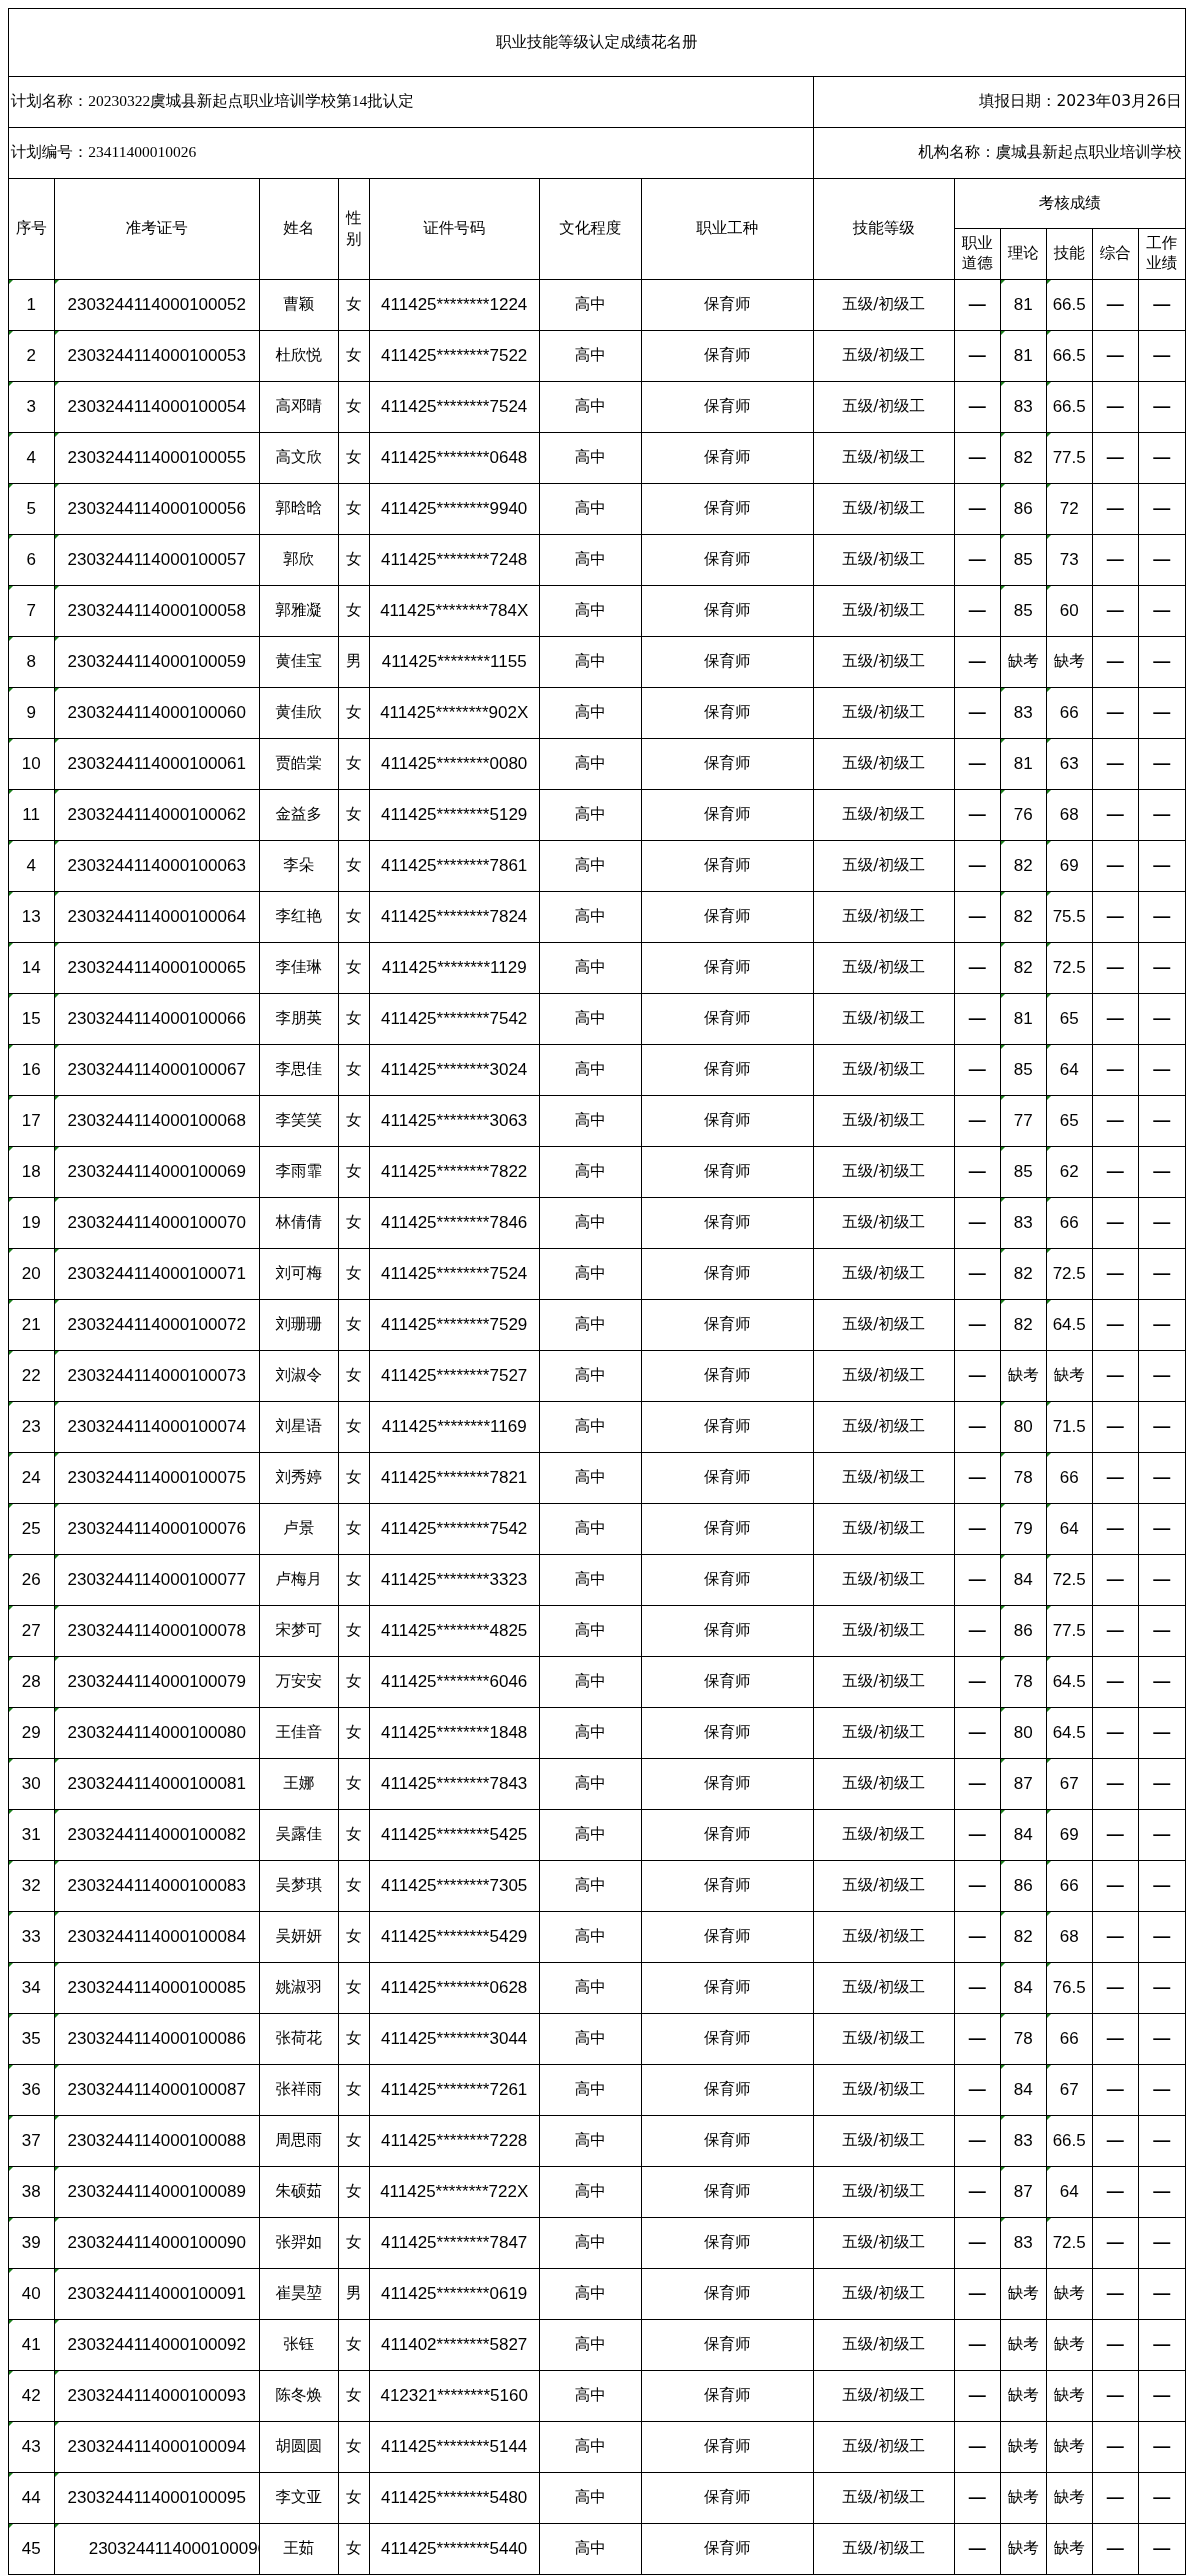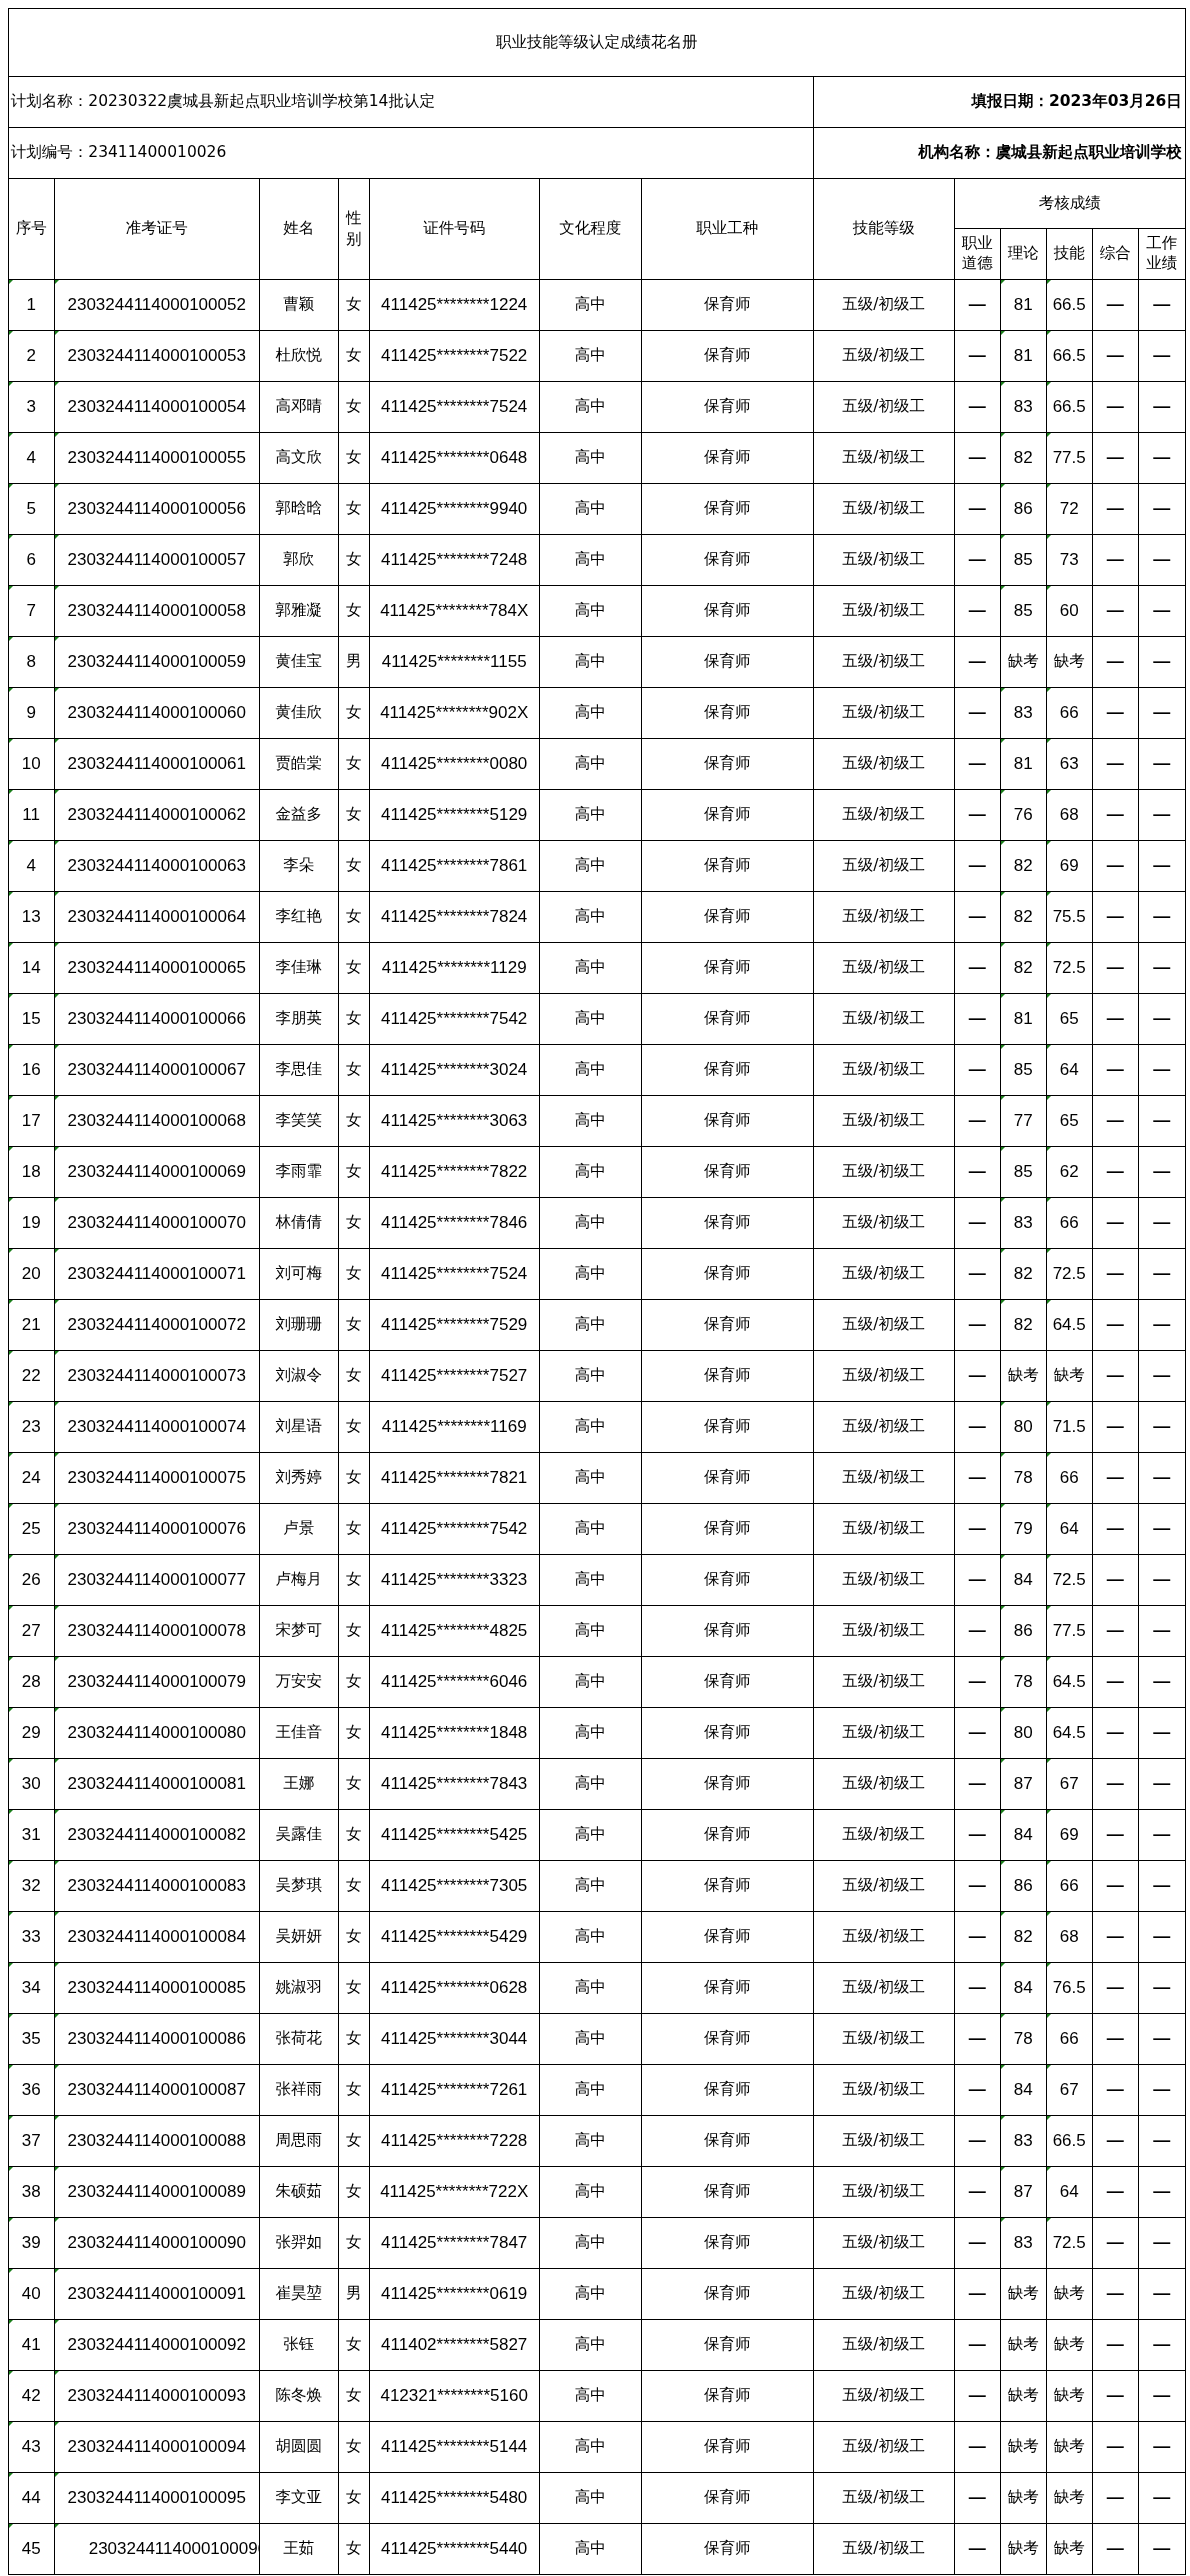--- a/index.html
+++ b/index.html
@@ -4,22 +4,22 @@
 <style>
   html, body { margin: 0; padding: 0; background: #ffffff; }
   body { width: 1190px; height: 2609px; position: relative; overflow: hidden;
          font-family: "Liberation Sans", "DejaVu Sans", sans-serif; color: #000; }
   table.sheet { position: absolute; left: 7.7px; top: 7.7px; border-collapse: collapse;
                 table-layout: fixed; width: 1178px; }
   table.sheet td { border: 1px solid #000; padding: 0; text-align: center; vertical-align: middle;
                    position: relative; overflow: hidden; }
   .title-cell { height: 67px; font-family: "DejaVu Sans", sans-serif; font-size: 15.5px; }
   .meta-cell { height: 50px; font-size: 15.5px; font-family: "DejaVu Sans", sans-serif; }
-  .meta-left { text-align: left !important; padding-left: 2.1px !important; border-right-width: 0.5px !important; }
-  .meta-right { text-align: right !important; padding-right: 3.1px !important; border-left-width: 0.5px !important; font-weight: bold; }
+  .meta-left { text-align: left !important; padding-left: 2.1px !important; border-right-width: 0.5px !important; font-family: Liberation Serif, serif; }
+  .meta-right { text-align: right !important; padding-right: 3.1px !important; border-left-width: 0.5px !important; }
   .hdr { font-family: "DejaVu Sans", sans-serif; font-size: 15.5px; line-height: 20.6px; border-width: 0.5px 0.5px !important; }
   .hdr-top { height: 49px; }
   .hdr-sub { height: 50px; font-size: 15.5px; line-height: 19.6px; }
   tr.data-row td { height: 50px; font-size: 17px; border-left-width: 0.5px; border-right-width: 0.5px;
                    border-top: 1.3px solid #000; border-bottom: 1.3px solid #000; }
   .num { font-family: "Liberation Sans", sans-serif; }
   .cjk { font-family: "DejaVu Sans", sans-serif; font-size: 15.5px !important; }
   .dash { font-family: "Liberation Sans", sans-serif; font-weight: bold; font-size: 17.5px; }
   .tri::before { content: ""; position: absolute; left: 0; top: 0; width: 0; height: 0;
                  border-top: 4.6px solid #1a7f1a; border-right: 4.6px solid transparent; }

